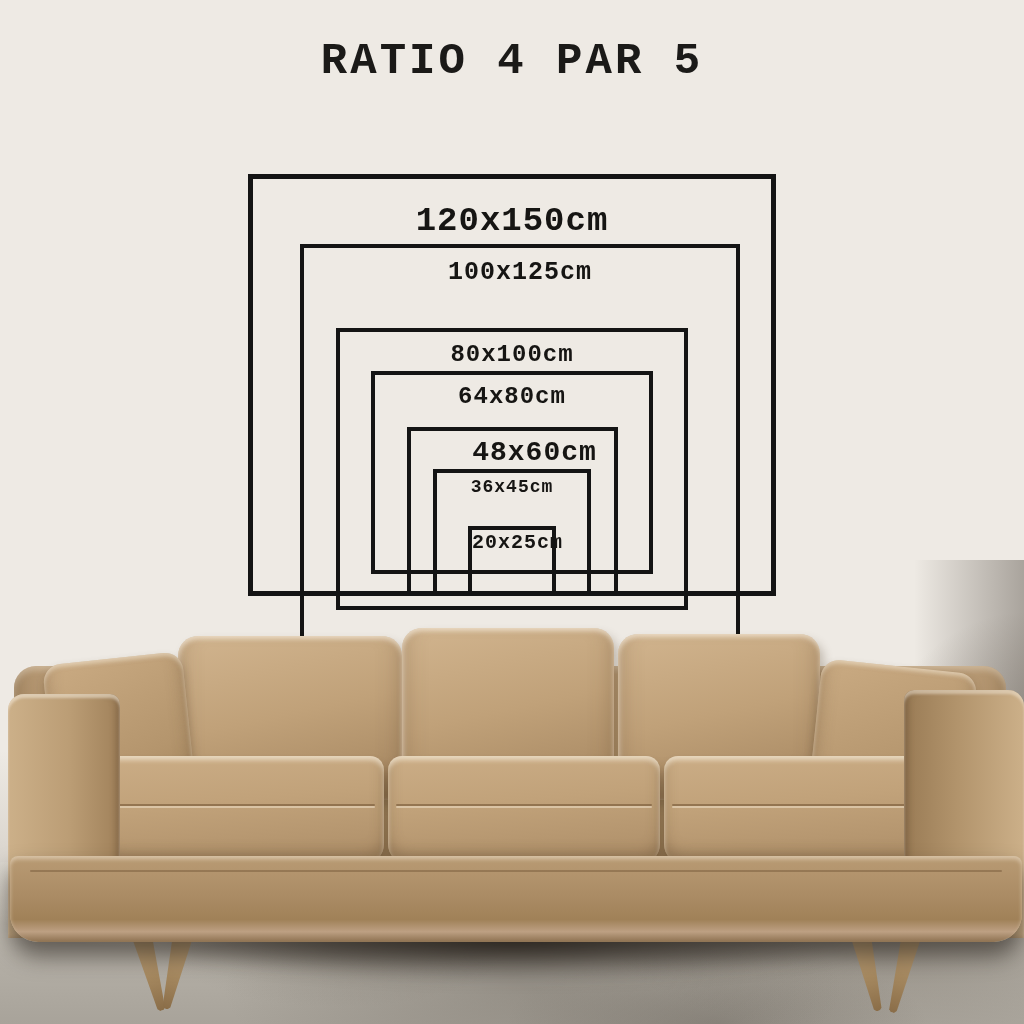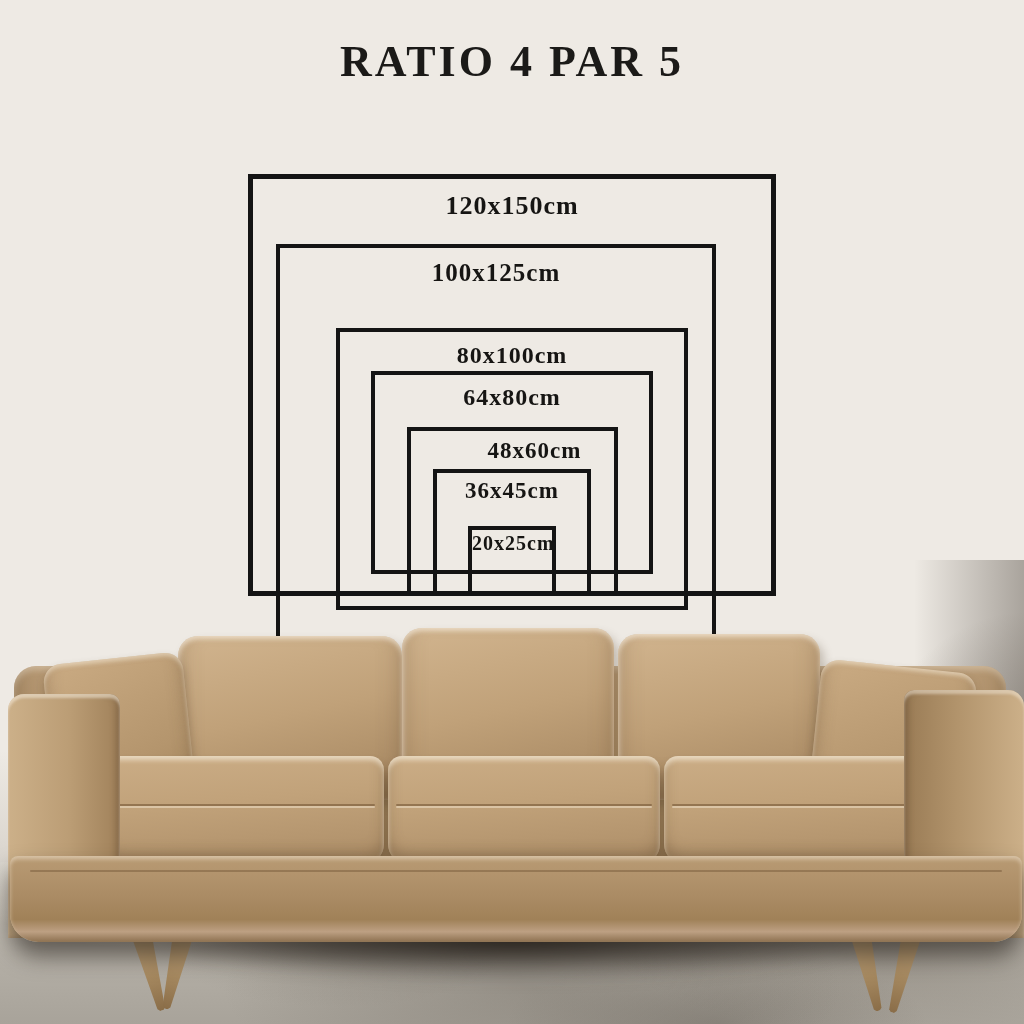--- a/index.html
+++ b/index.html
@@ -1,18 +1,18 @@
 <!DOCTYPE html>
 <html><head>
 <meta charset="utf-8">
 <style>
   html,body{margin:0;padding:0;}
   .canvas{
     position:relative;width:1024px;height:1024px;overflow:hidden;
-    font-family:Liberation Serif, serif;
+    font-family:Liberation Mono, monospace;
     background:#efebe6;
   }
   
   .wall{
     position:absolute;left:0;top:0;width:1024px;height:1024px;
     background:
       radial-gradient(900px 600px at 38% 22%, rgba(255,252,248,.55), rgba(255,252,248,0) 70%),
       linear-gradient(180deg,#f4f0ec 0%, #edе9e3 45%, #e7e3dc 80%, #e2ded7 100%);
     background-color:#eeeae4;
   }
@@ -135,36 +135,36 @@
   <div class="wall-lower-shade"></div>
   <div class="wall-shade-right"></div>
   <div class="wall-corner-dark"></div>
   <div class="floor"></div>
   <div class="sofa-floor-shadow"></div>
 
   <h1 class="title">RATIO 4 PAR 5</h1>
 
   <div id="diagram">
       <div class="size-rect" style="border-width: 5px; border-color: rgb(20, 20, 20); left: 248px; top: 174px; width: 528px; height: 422px;">
-        <div class="size-label" style="top: 13px; font-size: 26px;">120x150cm</div>
+        <div class="size-label" style="top: 24px; font-size: 34px;">120x150cm</div>
       </div>
-      <div class="size-rect" style="border-width: 4px; border-color: rgb(20, 20, 20); left: 276px; top: 244px; width: 440px; height: 452px;">
+      <div class="size-rect" style="border-width: 4px; border-color: rgb(20, 20, 20); left: 300px; top: 244px; width: 440px; height: 452px;">
         <div class="size-label" style="top: 11px; font-size: 25px;">100x125cm</div>
       </div>
       <div class="size-rect" style="border-width: 4px; border-color: rgb(20, 20, 20); left: 336px; top: 328px; width: 352px; height: 282px;">
         <div class="size-label" style="top: 10px; font-size: 24px;">80x100cm</div>
       </div>
       <div class="size-rect" style="border-width: 4px; border-color: rgb(20, 20, 20); left: 371px; top: 371px; width: 282px; height: 203px;">
         <div class="size-label" style="top: 9px; font-size: 24px;">64x80cm</div>
       </div>
       <div class="size-rect" style="border-width: 4px; border-color: rgb(20, 20, 20); left: 407px; top: 427px; width: 211px; height: 169px;">
-        <div class="size-label" style="top: 7px; font-size: 23px; margin-left: 44px;">48x60cm</div>
+        <div class="size-label" style="top: 7px; font-size: 28px; margin-left: 44px;">48x60cm</div>
       </div>
       <div class="size-rect" style="border-width: 4px; border-color: rgb(20, 20, 20); left: 433px; top: 469px; width: 158px; height: 127px;">
-        <div class="size-label" style="top: 5px; font-size: 23px; text-align: center;">36x45cm</div>
+        <div class="size-label" style="top: 5px; font-size: 18px; text-align: center;">36x45cm</div>
       </div>
       <div class="size-rect" style="border-width: 4px; border-color: rgb(20, 20, 20); left: 468px; top: 526px; width: 88px; height: 70px;">
         <div class="size-label" style="top: 2px; font-size: 20px;">20x25cm</div>
       </div>
     </div>
 
   <div class="sofa">
     <div class="back-frame"></div>
     <div class="back-cushion c1"></div>
     <div class="back-cushion c2"></div>

